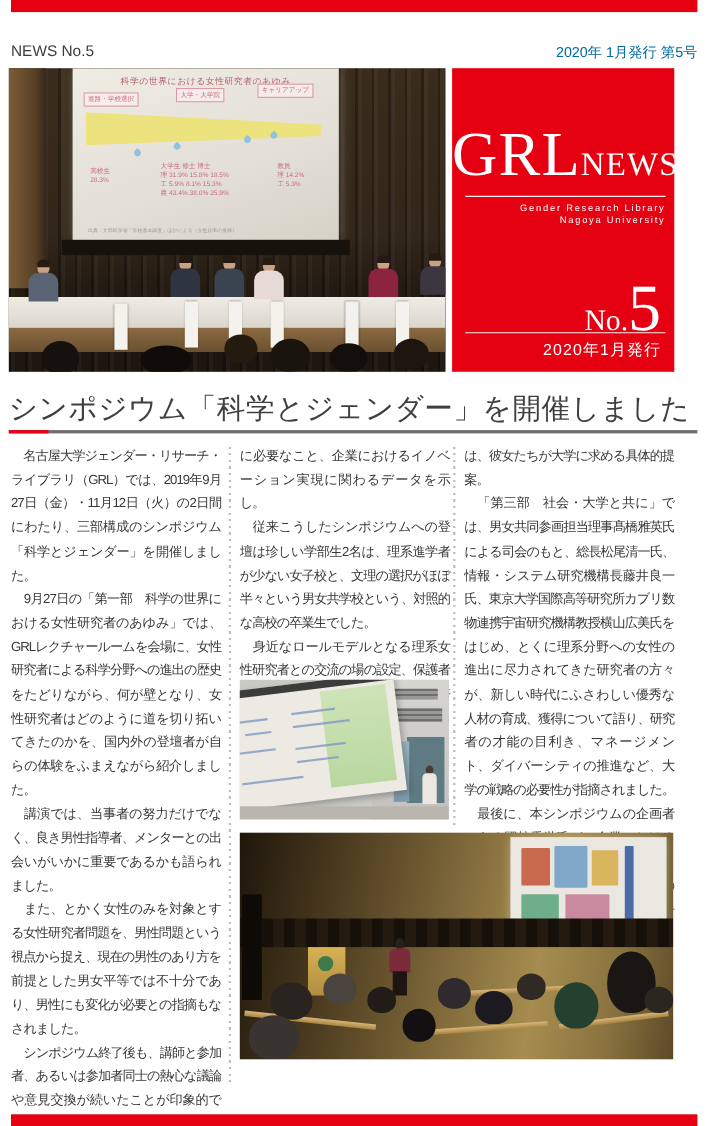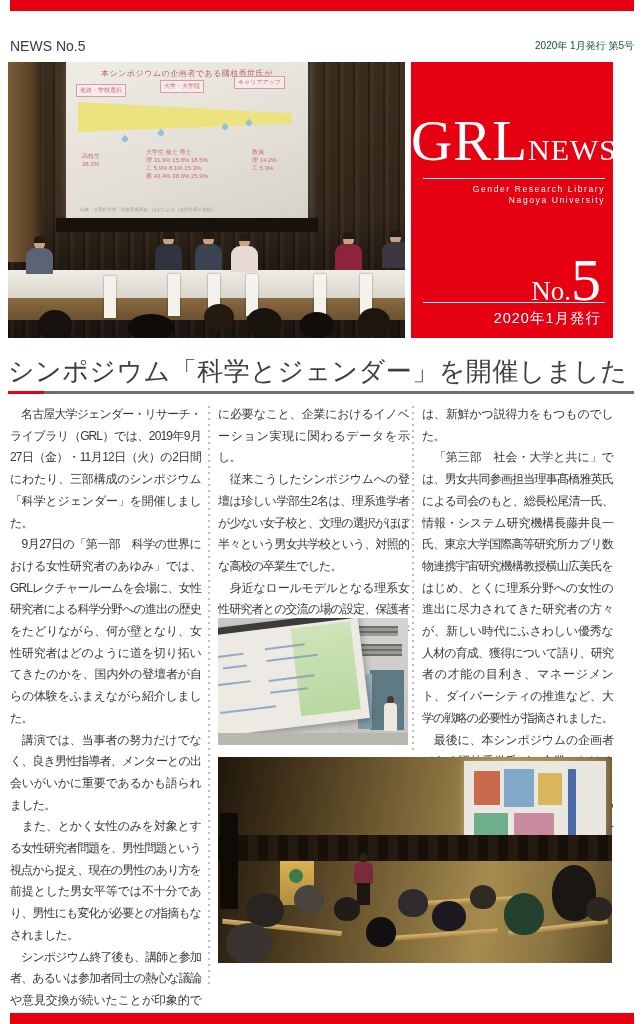--- a/index.html
+++ b/index.html
@@ -4,21 +4,21 @@
 <style>
   html,body{margin:0;padding:0;background:#ffffff;}
   .page{position:relative;width:644px;height:1024px;margin:0 auto;background:#fff;overflow:hidden;
         font-family:"Liberation Sans","DejaVu Sans",sans-serif;color:#3a3a3a;}
 
   
   .bar{position:absolute;left:10px;width:624px;height:11px;background:#e50012;}
 
   
   .hdr-left{position:absolute;left:10px;top:38px;font-size:14px;color:#3c3c3c;}
-  .hdr-right{position:absolute;right:10px;top:39px;font-size:10px;color:#14532d;}
+  .hdr-right{position:absolute;right:10px;top:39px;font-size:13px;color:#0369a1;}
 
   
   .photo{position:absolute;overflow:hidden;background:#2a2018;}
   .mainphoto{left:8px;top:62px;width:397px;height:276px;
      background:linear-gradient(180deg,#3a2c1c 0%,#33261a 55%,#241b12 72%,#1c1510 100%);}
   .mainphoto .slats{position:absolute;inset:0;
      background:repeating-linear-gradient(90deg,rgba(0,0,0,.28) 0 2px,rgba(255,255,255,.03) 2px 6px,rgba(0,0,0,0) 6px 15px);}
   .mainphoto .leftcol{position:absolute;left:0;top:0;width:34px;height:200px;
      background:linear-gradient(90deg,#7c5c38,#584126 70%,#33261a);}
   .screen{position:absolute;left:58px;top:0;width:242px;height:158px;
@@ -114,21 +114,21 @@
 
   <div class="hdr-left">NEWS No.5</div>
   <div class="hdr-right">2020年 1月発行 第5号</div>
 
   <div class="photo mainphoto">
     <div class="slats"></div>
     <div class="leftcol"></div>
 
     <div class="screen">
       <div class="slide">
-        <div class="slide-title">本シンポジウムの企画者である國枝秀世氏が</div>
+        <div class="slide-title">科学の世界における女性研究者のあゆみ</div>
         <div class="stagebox" style="left:2px;top:16px;">進路・学校選択</div>
         <div class="stagebox" style="left:86px;top:12px;">大学・大学院</div>
         <div class="stagebox" style="left:160px;top:8px;">キャリアアップ</div>
         <div class="wedge"></div>
         <div class="drop" style="left:48px;top:68px;"></div>
         <div class="drop" style="left:84px;top:62px;"></div>
         <div class="drop" style="left:148px;top:56px;"></div>
         <div class="drop" style="left:172px;top:52px;"></div>
         <div class="statblk" style="left:8px;top:84px;">高校生
 28.3%</div>
@@ -226,21 +226,21 @@
 
   </div>
   <div class="vsep" style="left:208px;top:406px;height:580px;"></div>
   <div class="col" style="left:218px;">
     <p>に必要なこと、企業におけるイノベーション実現に関わるデータを示し。</p>
     <p>　従来こうしたシンポジウムへの登壇は珍しい学部生2名は、理系進学者が少ない女子校と、文理の選択がほぼ半々という男女共学校という、対照的な高校の卒業生でした。</p>
     <p>　身近なロールモデルとなる理系女性研究者との交流の場の設定、保護者向け説明会の開催、高大連携による研究紹介など、彼女たちが大学に求める具体的提案</p>
   </div>
   <div class="vsep" style="left:412px;top:406px;height:346px;"></div>
   <div class="col" style="left:422px;">
-    <p>は、新鮮かつ説得力をもつものでした。</p>
+    <p>は、彼女たちが大学に求める具体的提案。</p>
     <p>　「第三部　社会・大学と共に」では、男女共同参画担当理事髙橋雅英氏による司会のもと、総長松尾清一氏、情報・システム研究機構長藤井良一氏、東京大学国際高等研究所カブリ数物連携宇宙研究機構教授横山広美氏をはじめ、とくに理系分野への女性の進出に尽力されてきた研究者の方々が、新しい時代にふさわしい優秀な人材の育成、獲得について語り、研究者の才能の目利き、マネージメント、ダイバーシティの推進など、大学の戦略の必要性が指摘されました。</p>
     <p>　最後に、本シンポジウムの企画者である國枝秀世氏が、企業におけるイノベーション実現に関わるデータを示し、社会にとっての女性研究者の重要性を強調し、シンポジウムを終えました。</p>
   </div>
 
   <div class="photo lecture">
     <div class="lec-wallR"></div>
     <div class="lec-vent" style="right:10px;top:8px;width:40px;height:10px;"></div>
     <div class="lec-vent" style="right:6px;top:26px;width:48px;height:12px;"></div>
     <div class="lec-clock"></div>
     <div class="lec-board"></div>

